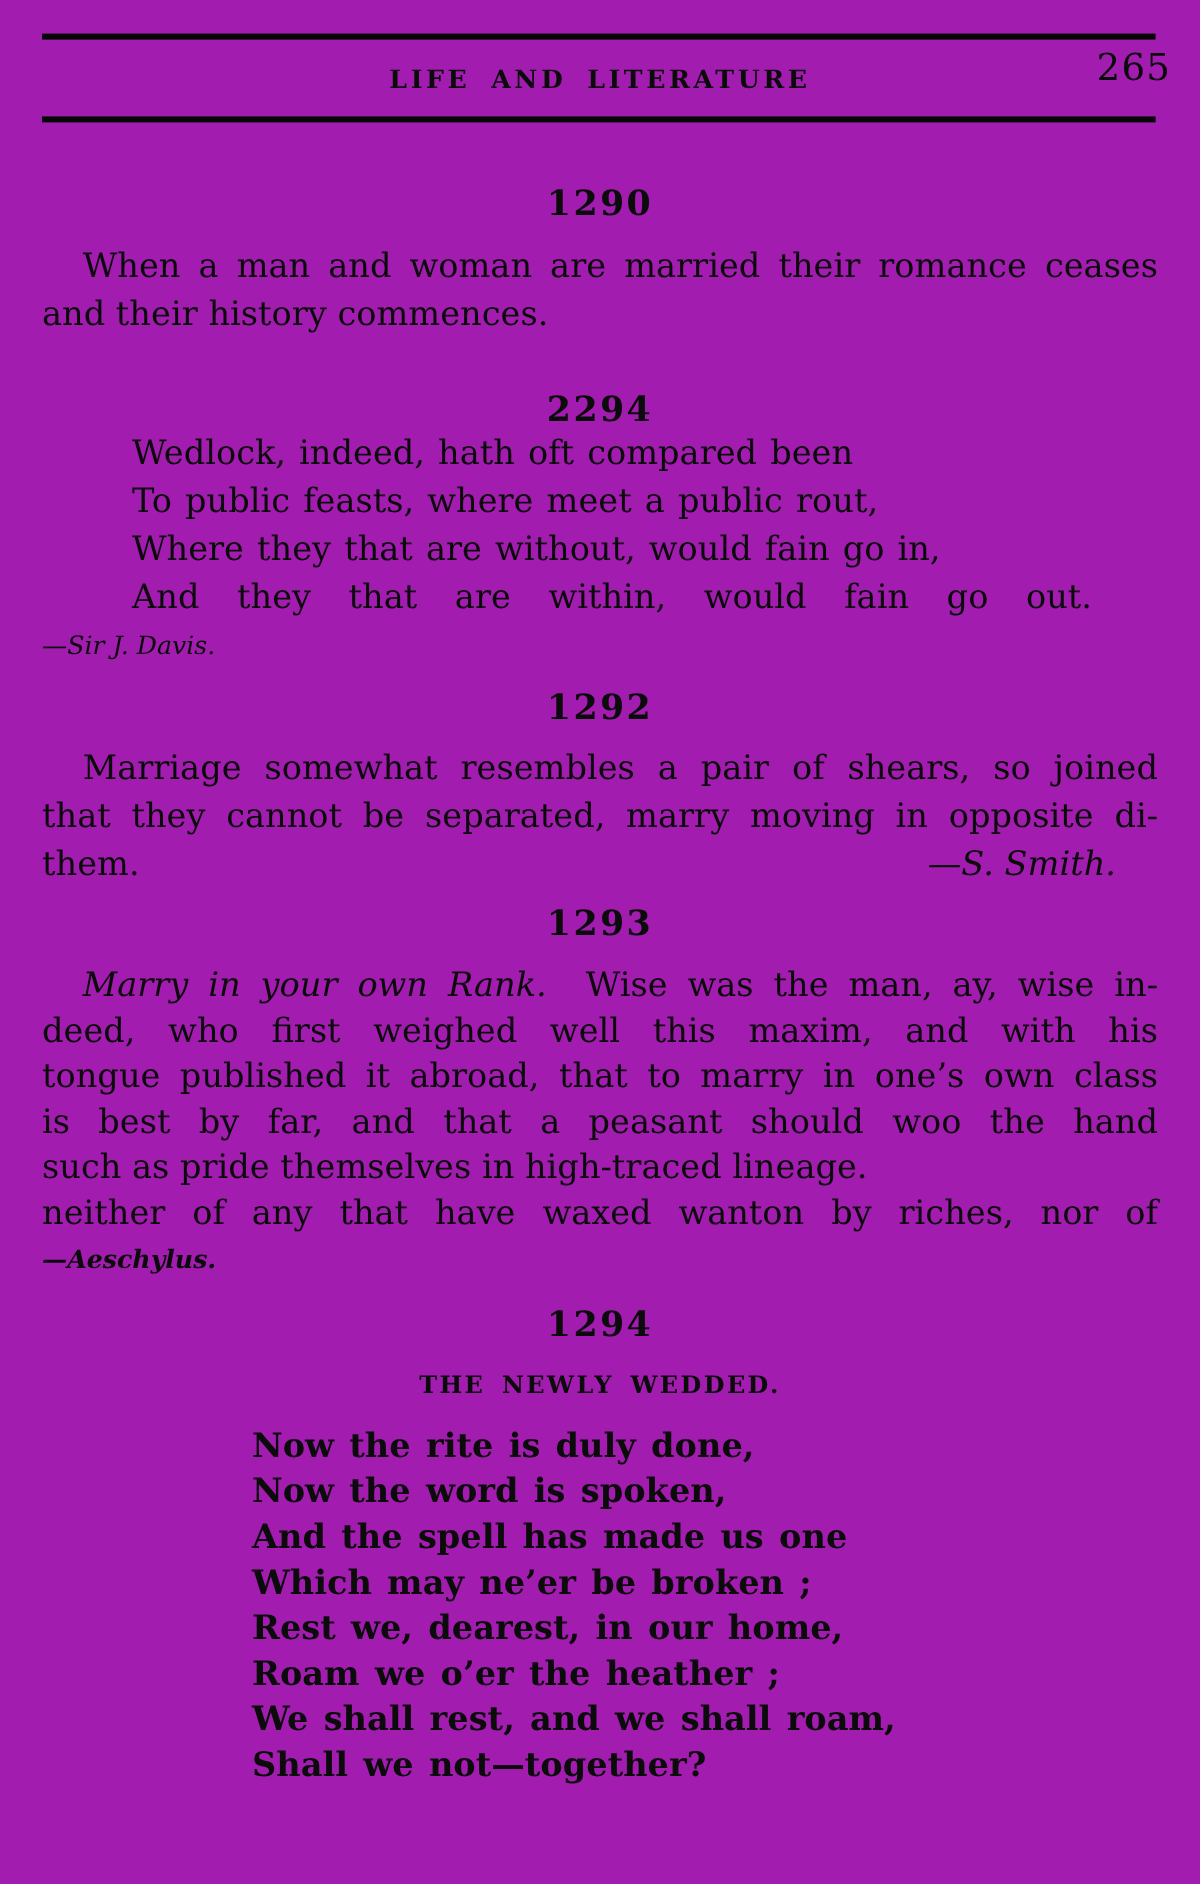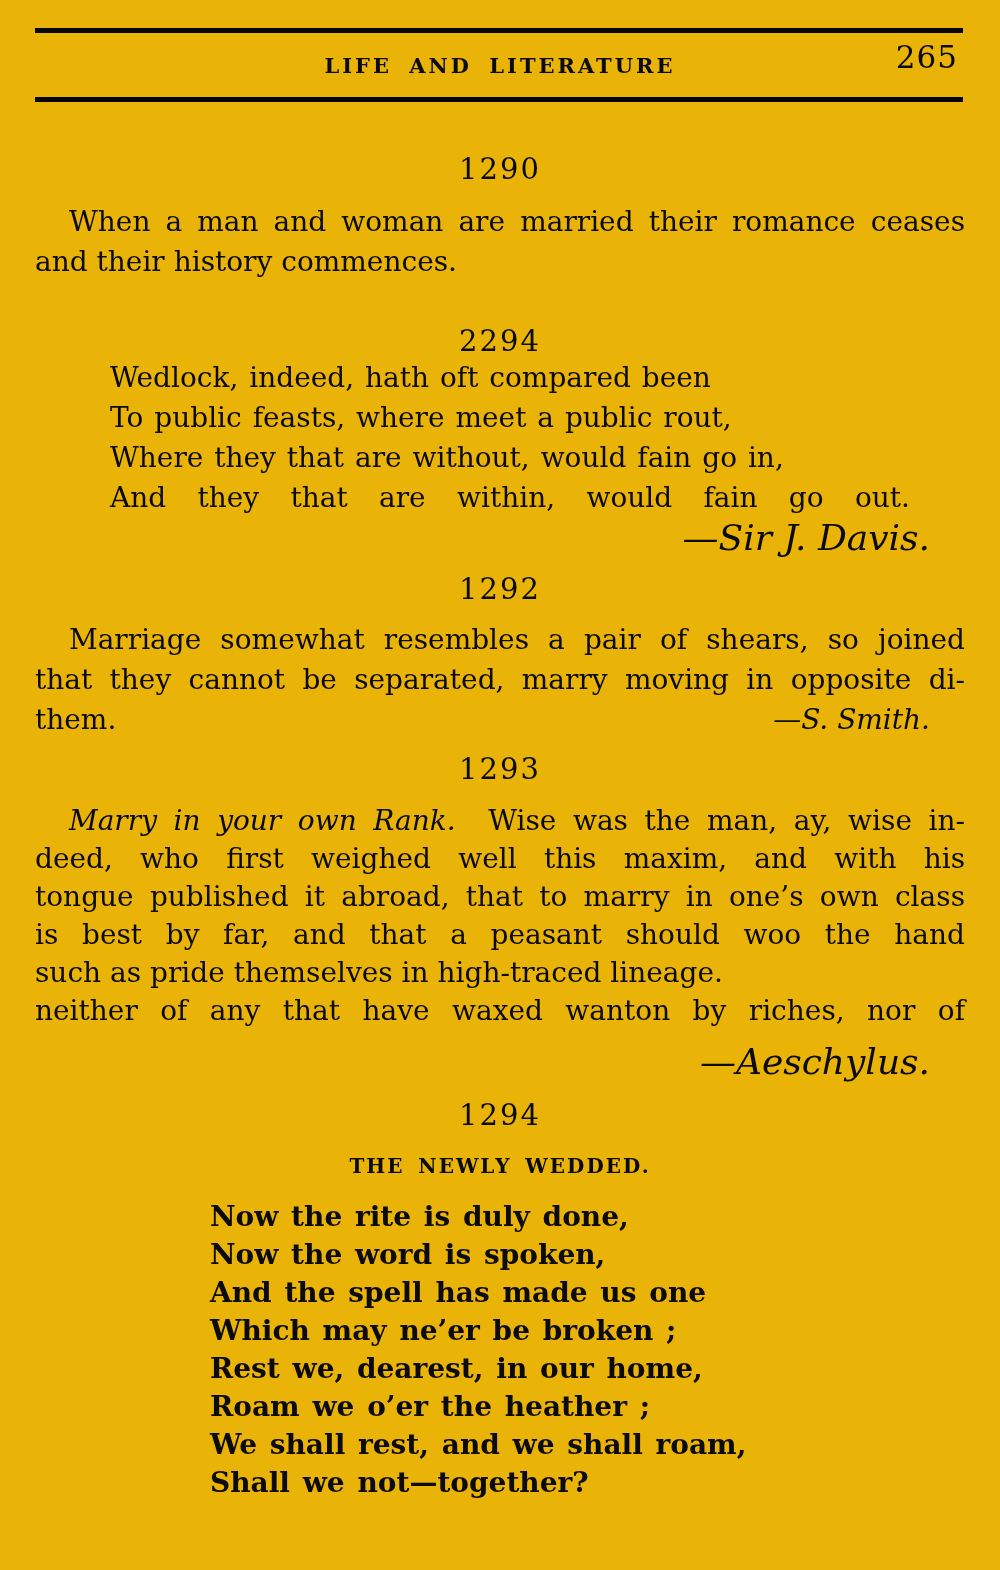--- a/index.html
+++ b/index.html
@@ -3,57 +3,57 @@
 <meta charset="utf-8">
 <style>
   * { margin: 0; padding: 0; box-sizing: border-box; }
   html, body { background: #ffffff; }
   body {
     width: 1000px; height: 1570px;
     font-family: "DejaVu Serif", serif;
     color: #0b0b0b;
     -webkit-font-smoothing: antialiased;
   }
-  .page { position: relative; width: 1000px; height: 1570px; background: #eab308; overflow: hidden; }
+  .page { position: relative; width: 1000px; height: 1570px; background: #a21caf; overflow: hidden; }
 
   .rule { height: 5px; background: #060606; margin-left: 35px; margin-right: 37px; }
   .rule-top { margin-top: 28px; }
 
   .running-head { position: relative; height: 64px; display: flex; align-items: center; justify-content: center; }
   .head-title { font-size: 21px; font-weight: 700; letter-spacing: 3px; word-spacing: 7px; }
-  .page-num { position: absolute; right: 42px; top: 6px; font-size: 31px; letter-spacing: 1px; }
+  .page-num { position: absolute; right: 24px; top: 6px; font-size: 31px; letter-spacing: 1px; }
 
   main { margin: 0 35px; } 
 
-  .entry-number { text-align: center; font-size: 29px; font-weight: 400; letter-spacing: 2px; line-height: 34px; }
+  .entry-number { text-align: center; font-size: 29px; font-weight: 700; letter-spacing: 2px; line-height: 34px; }
 
   .line { display: block; font-size: 28px; line-height: 40px; }
   .just { text-align: justify; text-align-last: justify; }
   .indent { padding-left: 34px; }
   .stretch { text-align-last: justify; }
 
-  .attribution { display: block; text-align: right; padding-right: 35px; font-style: italic; font-size: 36px; line-height: 40px; }
+  .attribution { display: block; padding-right: 35px; font-style: italic; font-size: 21px; line-height: 40px; }
   .line-split { display: flex; justify-content: space-between; padding-right: 35px; }
   .line-split .att-inline { font-style: italic; }
   .lead-italic { font-style: italic; margin-right: 16px; }
 
   .entry-1290 { margin-top: 50px; }
   .entry-1290 .prose { margin-top: 16px; }
 
   .entry-1291 { margin-top: 42px; }
   .entry-1291 .verse { margin-left: 75px; width: 800px; }
   .entry-1291 .verse .line { word-spacing: 2px; }
 
   .entry-1292 { margin-top: 14px; }
   .entry-1292 .prose { margin-top: 14px; }
 
   .entry-1293 { margin-top: 12px; }
   .entry-1293 .prose { margin-top: 16px; }
   .entry-1293 .line { line-height: 38px; }
-  .entry-1293 .attribution { line-height: 40px; margin-top: 12px; }
+  .entry-1293 .attribution { line-height: 40px; margin-top: 0; font-weight: bold; }
 
   .entry-1294 { margin-top: 16px; }
   .subtitle { margin-top: 22px; text-align: center; font-size: 20px; font-weight: 700; letter-spacing: 2px; word-spacing: 5px; line-height: 24px; }
   .entry-1294 .verse { margin-top: 20px; margin-left: 175px; font-weight: bold; }
   .entry-1294 .verse .line { line-height: 38px; word-spacing: 3px; }
 </style>
 </head>
 <body>
 
 <div class="page">

